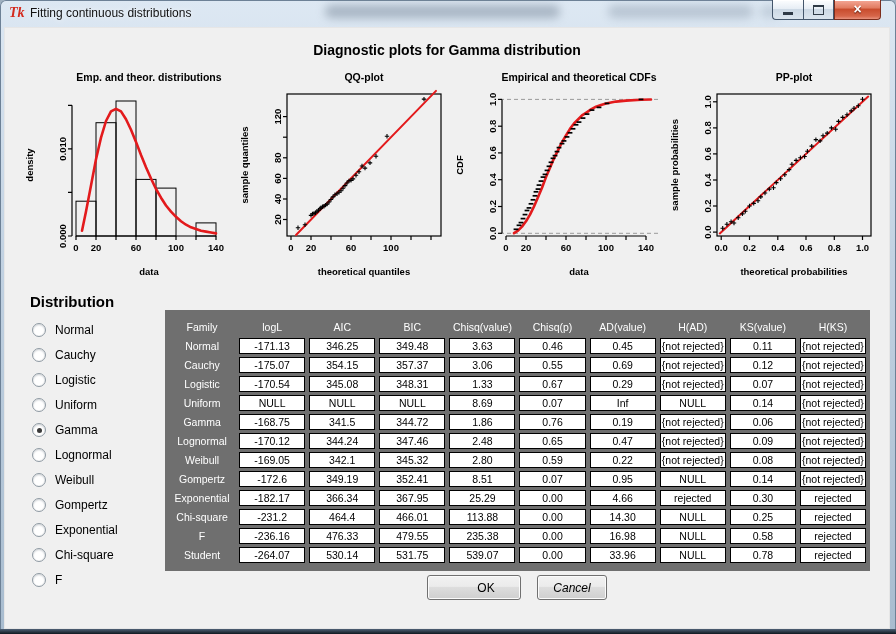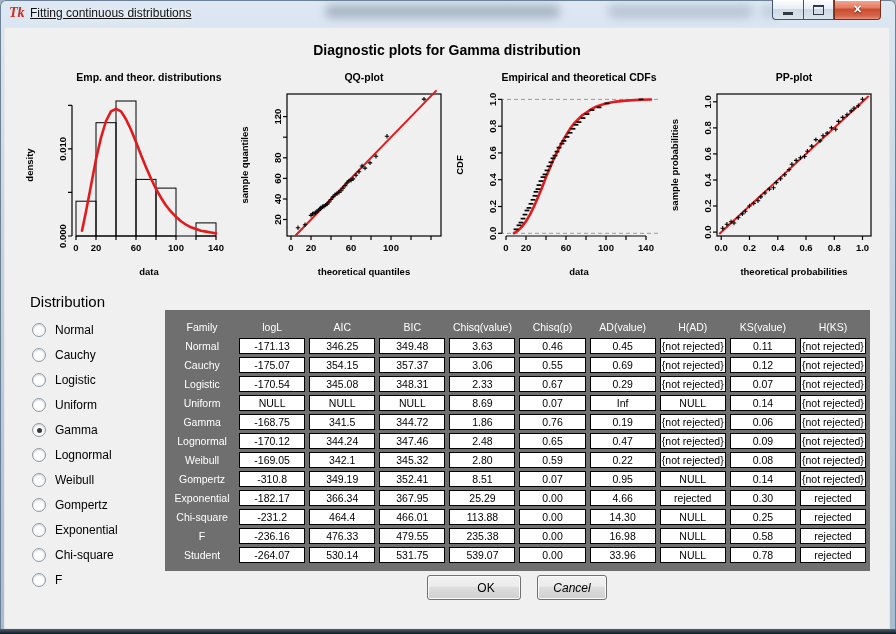--- a/index.html
+++ b/index.html
@@ -9,21 +9,21 @@
   .bottom-edge{position:absolute;left:0;right:0;bottom:0;height:5px;
     background:linear-gradient(180deg,#55импort 0%,#0d141c 100%);
     background:linear-gradient(180deg,#4e6075 0%,#10181f 100%);}
   
   .titlebar{position:absolute;left:0;top:0;right:0;height:27px;border-radius:11px;}
   .blob{position:absolute;border-radius:6px;filter:blur(5px);}
   .b1{left:325px;top:5px;width:235px;height:13px;background:#7c8b9c;opacity:.55;}
   .b2{left:608px;top:5px;width:145px;height:13px;background:#8b9aab;opacity:.45;}
   .b3{left:760px;top:6px;width:20px;height:11px;background:#93a4b5;opacity:.4;}
   .tkicon{position:absolute;left:9px;top:5px;font:italic bold 14px "Liberation Serif",serif;color:#d42a1e;}
-  .win-title{position:absolute;left:30px;top:6px;font-size:12px;color:#111;text-shadow:0 0 6px #fff;text-decoration:underline;}
+  .win-title{position:absolute;left:30px;top:6px;font-size:12px;color:#111;text-shadow:0 0 6px #fff;}
   .caption{position:absolute;right:15px;top:0;display:flex;}
   .cap-btn{height:19px;border:1px solid #44566b;border-top:none;
     background:linear-gradient(180deg,#fdfeff 0%,#e7eef5 45%,#cdd9e5 50%,#dbe5ee 100%);
     display:flex;align-items:center;justify-content:center;box-shadow:inset 0 1px 0 #fff;}
   .cap-min{width:30px;border-radius:0 0 0 4px;border-right:none;}
   .cap-max{width:29px;}
   .cap-close{width:45px;border-radius:0 0 4px 0;border-left-color:#5d2a20;
     background:linear-gradient(180deg,#f5a998 0%,#e27d62 40%,#c94d2e 50%,#d6664a 85%,#e9937e 100%);
     border-color:#7c2d1c;}
   .ic-min{width:10px;height:3px;background:#2f3a46;margin-top:8px;}
@@ -34,21 +34,21 @@
     box-shadow:inset 0 0 0 1px #e6e6e6;}
   .main-title{position:absolute;left:0;top:15px;width:100%;text-align:center;
     font-size:14px;font-weight:bold;color:#000;}
   .plot{position:absolute;top:41px;width:215px;height:212px;}
   #plot1{left:18px;} #plot2{left:233px;} #plot3{left:448px;} #plot4{left:663px;}
   svg text{fill:#000;}
   .pt{font:bold 10.5px "Liberation Sans",sans-serif;}
   .pl{font:bold 9.5px "Liberation Sans",sans-serif;}
   .tk{font:bold 9.5px "Liberation Sans",sans-serif;}
   
-  .dist-head{position:absolute;left:26px;top:266px;font-size:15px;font-weight:normal;}
+  .dist-head{position:absolute;left:26px;top:266px;font-size:15px;font-weight:bold;}
   .radio-item{position:absolute;left:28px;display:flex;align-items:center;height:18px;cursor:default;}
   .rb{width:12px;height:12px;border-radius:50%;background:radial-gradient(circle at 40% 35%,#fff 60%,#e8e8e8 100%);
     border:1px solid #8f9aa3;box-shadow:inset 0 1px 2px #c9cdd1;display:flex;align-items:center;justify-content:center;}
   .rb .dot{width:5px;height:5px;border-radius:50%;background:#3a3a3a;}
   .rl{margin-left:9px;font-size:12px;color:#000;}
   
   .stats-table{position:absolute;left:161px;top:283px;width:701px;background:#6f6f6f;
     display:grid;grid-template-columns:repeat(10,1fr);grid-auto-rows:19px;padding:7px 2px;}
   .th,.fam{color:#fff;font-size:10.5px;display:flex;align-items:center;justify-content:center;white-space:nowrap;overflow:hidden;}
   .cell-wrap{display:flex;align-items:center;justify-content:center;padding:0 2px;}
@@ -451,21 +451,21 @@
         <div class="cell-wrap">
           <div class="cell">-170.54</div>
         </div>
         <div class="cell-wrap">
           <div class="cell">345.08</div>
         </div>
         <div class="cell-wrap">
           <div class="cell">348.31</div>
         </div>
         <div class="cell-wrap">
-          <div class="cell">2.33</div>
+          <div class="cell">1.33</div>
         </div>
         <div class="cell-wrap">
           <div class="cell">0.67</div>
         </div>
         <div class="cell-wrap">
           <div class="cell">0.29</div>
         </div>
         <div class="cell-wrap">
           <div class="cell">{not rejected}</div>
         </div>
@@ -582,21 +582,21 @@
           <div class="cell">{not rejected}</div>
         </div>
         <div class="cell-wrap">
           <div class="cell">0.08</div>
         </div>
         <div class="cell-wrap">
           <div class="cell">{not rejected}</div>
         </div>
         <div class="fam">Gompertz</div>
         <div class="cell-wrap">
-          <div class="cell">-310.8</div>
+          <div class="cell">-172.6</div>
         </div>
         <div class="cell-wrap">
           <div class="cell">349.19</div>
         </div>
         <div class="cell-wrap">
           <div class="cell">352.41</div>
         </div>
         <div class="cell-wrap">
           <div class="cell">8.51</div>
         </div>

